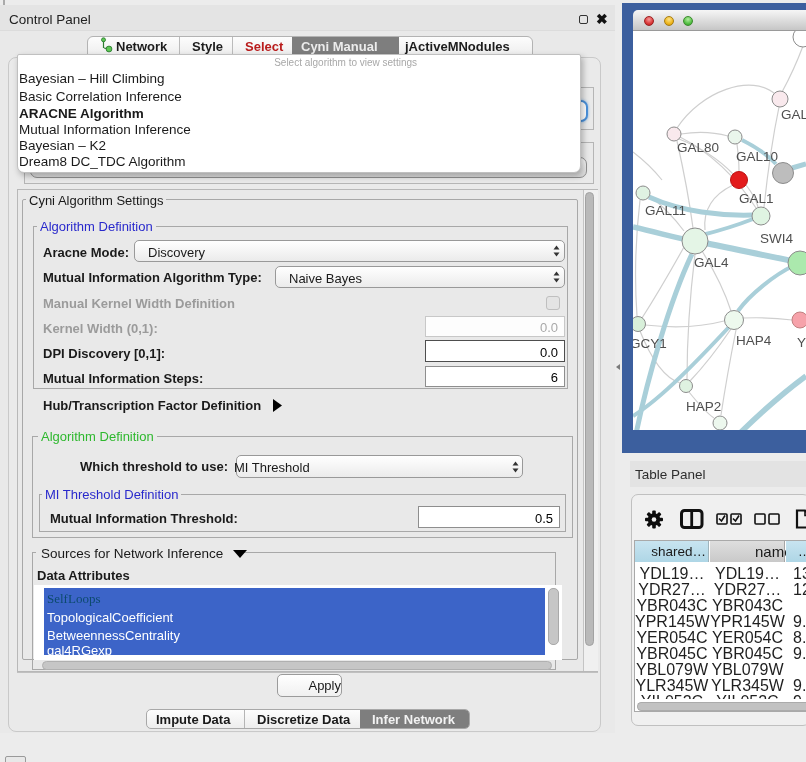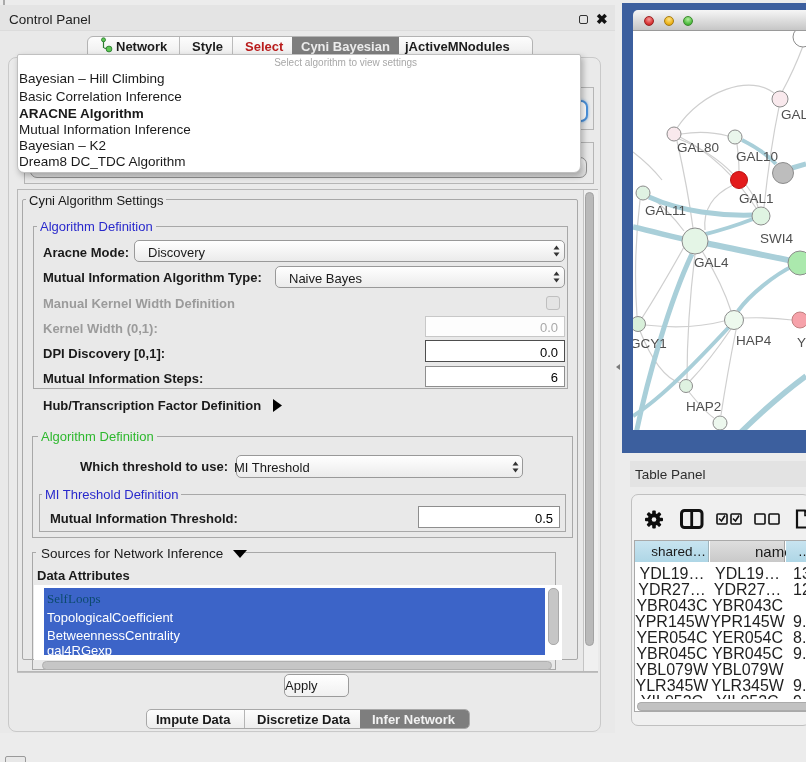--- a/index.html
+++ b/index.html
@@ -24,21 +24,21 @@
 
 <div class="abs" style="left:8px;top:57px;width:593px;height:675px;background:#eaeaea;border:1px solid #c9c9c9;border-radius:8px;"></div>
 
 <div class="abs" style="left:87px;top:36px;width:446px;height:21px;background:linear-gradient(#fdfdfd,#ededed);border:1px solid #b3b3b3;border-radius:6px 6px 0 0;"></div>
 <div class="abs" style="left:179px;top:37px;width:1px;height:19px;background:#bbb;"></div>
 <div class="abs" style="left:232px;top:37px;width:1px;height:19px;background:#bbb;"></div>
 <div class="abs b" style="left:116px;top:39px;color:#1c1c1c;">Network</div>
 <div class="abs b" style="left:192px;top:39px;color:#1c1c1c;">Style</div>
 <div class="abs b" style="left:245px;top:39px;color:#b91c1c;">Select</div>
 <div class="abs" style="left:292px;top:37px;width:107px;height:19px;background:#7e7e7e;"></div>
-<div class="abs b" style="left:301px;top:39px;color:#ececec;">Cyni Bayesian</div>
+<div class="abs b" style="left:301px;top:39px;color:#ececec;">Cyni Manual</div>
 <div class="abs b" style="left:405px;top:39px;color:#1c1c1c;">jActiveMNodules</div>
 
 <svg class="abs" style="left:99px;top:36px;" width="15" height="17" viewBox="0 0 15 17">
 <line x1="4.5" y1="5" x2="4.5" y2="12" stroke="#2e7d32" stroke-width="1.2"></line>
 <line x1="5" y1="12" x2="9" y2="12.8" stroke="#2e7d32" stroke-width="1.2"></line>
 <circle cx="4.5" cy="3.8" r="2" fill="#5ec854" stroke="#2e7d32" stroke-width="0.9"></circle>
 <circle cx="10" cy="13" r="2.9" fill="#5ec854" stroke="#2e7d32" stroke-width="0.9"></circle>
 </svg>
 
 <div class="abs" style="left:24px;top:87px;width:570px;height:43px;border:1px solid #b5b5b5;background:#e9e9e9;"></div>
@@ -120,21 +120,21 @@
 <div class="abs" style="left:34px;top:585px;width:528px;height:75px;background:#fff;"></div>
 <div class="abs" style="left:44px;top:588px;width:501px;height:67px;background:#3c64c8;"></div>
 <div class="abs" style="left:47px;top:591px;color:#0c4a6e;font-family:Liberation Serif, serif;">SelfLoops</div>
 <div class="abs" style="left:47px;top:610px;color:#fff;">TopologicalCoefficient</div>
 <div class="abs" style="left:47px;top:628px;color:#fff;">BetweennessCentrality</div>
 <div class="abs" style="left:47px;top:643px;color:#fff;">gal4RGexp</div>
 <div class="abs" style="left:548px;top:588px;width:11px;height:57px;background:#c6c6c6;border:1px solid #a9a9a9;border-radius:5px;"></div>
 <div class="abs" style="left:42px;top:661px;width:510px;height:9px;background:#c6c6c6;border:1px solid #b0b0b0;border-radius:5px;"></div>
 
 <div class="abs" style="left:17px;top:672px;width:581px;height:1px;background:#c0c0c0;"></div>
-<div class="abs" style="left:277px;top:674px;width:65px;height:23px;border:1px solid #9b9b9b;border-radius:5px;background:linear-gradient(#ffffff,#f0f0f0);text-align:left;line-height:21px;margin-left:7px;">Apply</div>
+<div class="abs" style="left:277px;top:674px;width:65px;height:23px;border:1px solid #9b9b9b;border-radius:5px;background:linear-gradient(#ffffff,#f0f0f0);text-align:right;line-height:21px;">Apply</div>
 
 <div class="abs" style="left:146px;top:709px;width:324px;height:20px;background:linear-gradient(#fdfdfd,#ededed);border:1px solid #a8a8a8;border-radius:5px;"></div>
 <div class="abs" style="left:244px;top:710px;width:1px;height:18px;background:#b5b5b5;"></div>
 <div class="abs b" style="left:156px;top:712px;">Impute Data</div>
 <div class="abs b" style="left:257px;top:712px;">Discretize Data</div>
 <div class="abs" style="left:360px;top:710px;width:109px;height:18px;background:#7e7e7e;border-radius:0 4px 4px 0;"></div>
 <div class="abs b" style="left:372px;top:712px;color:#f2f2f2;">Infer Network</div>
 
 <div class="abs" style="left:5px;top:756px;width:21px;height:12px;border:1.5px solid #9a9a9a;border-radius:2px;background:#e8e8e8;"></div>
 

